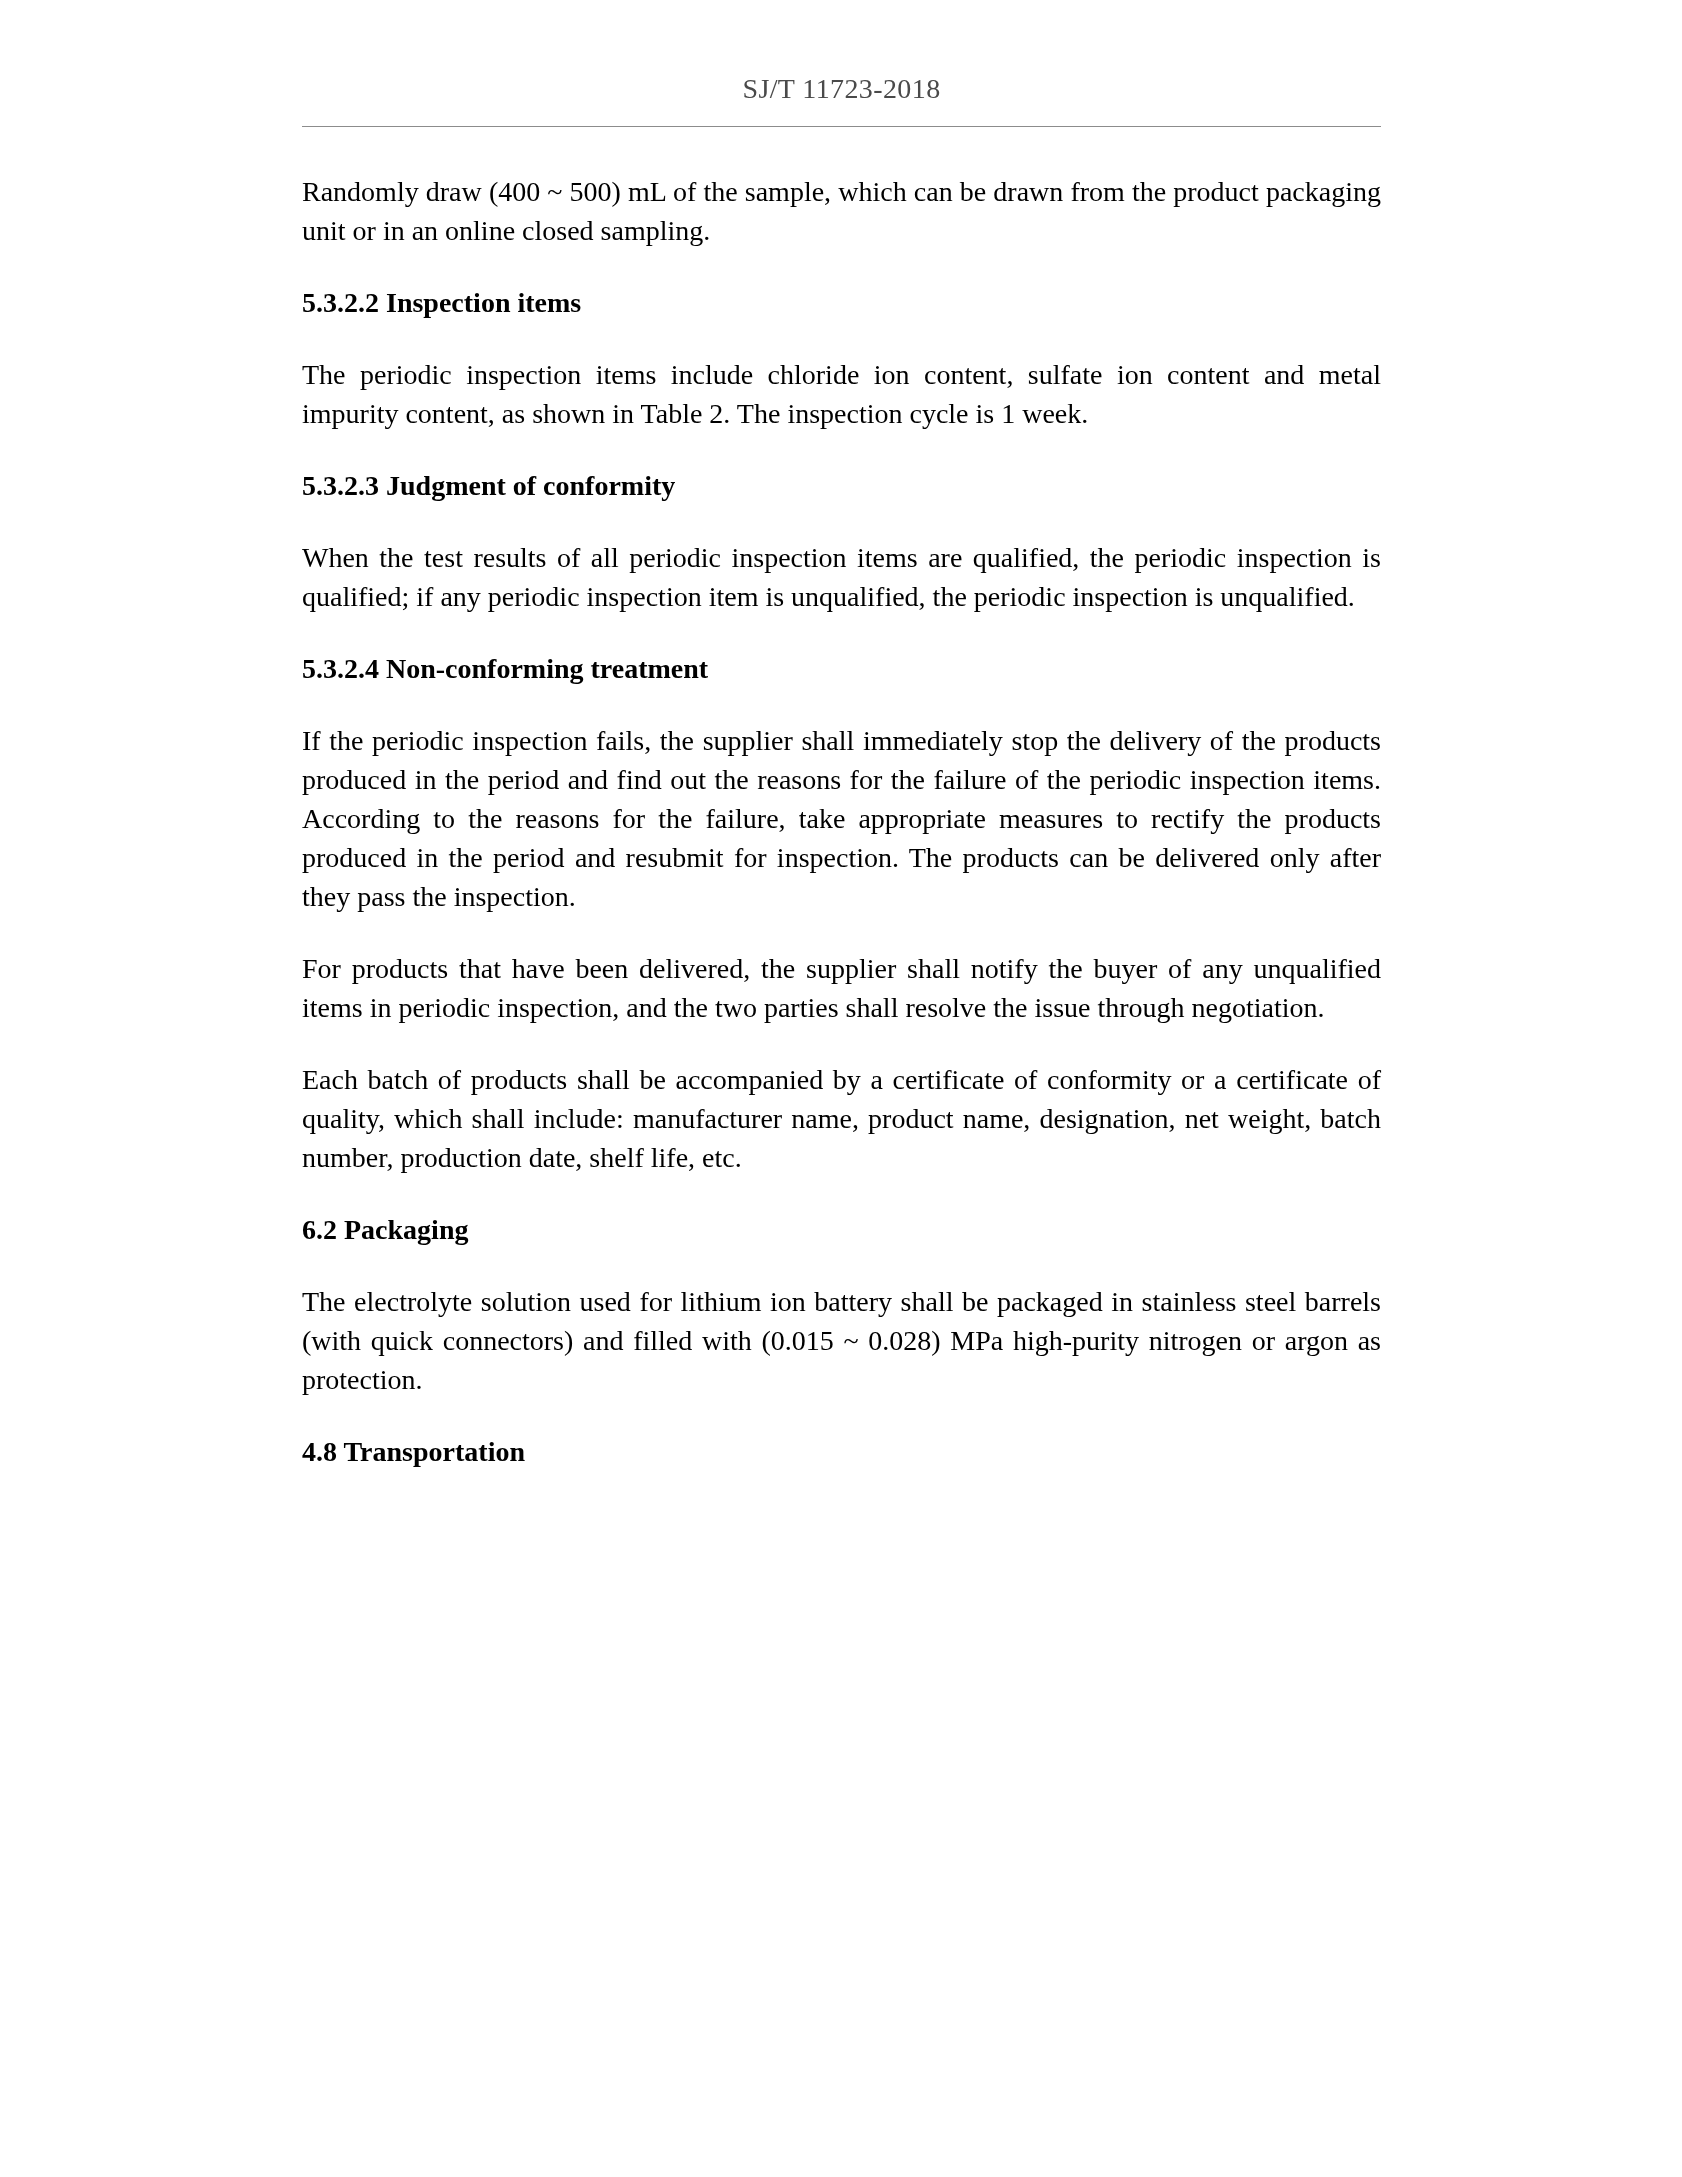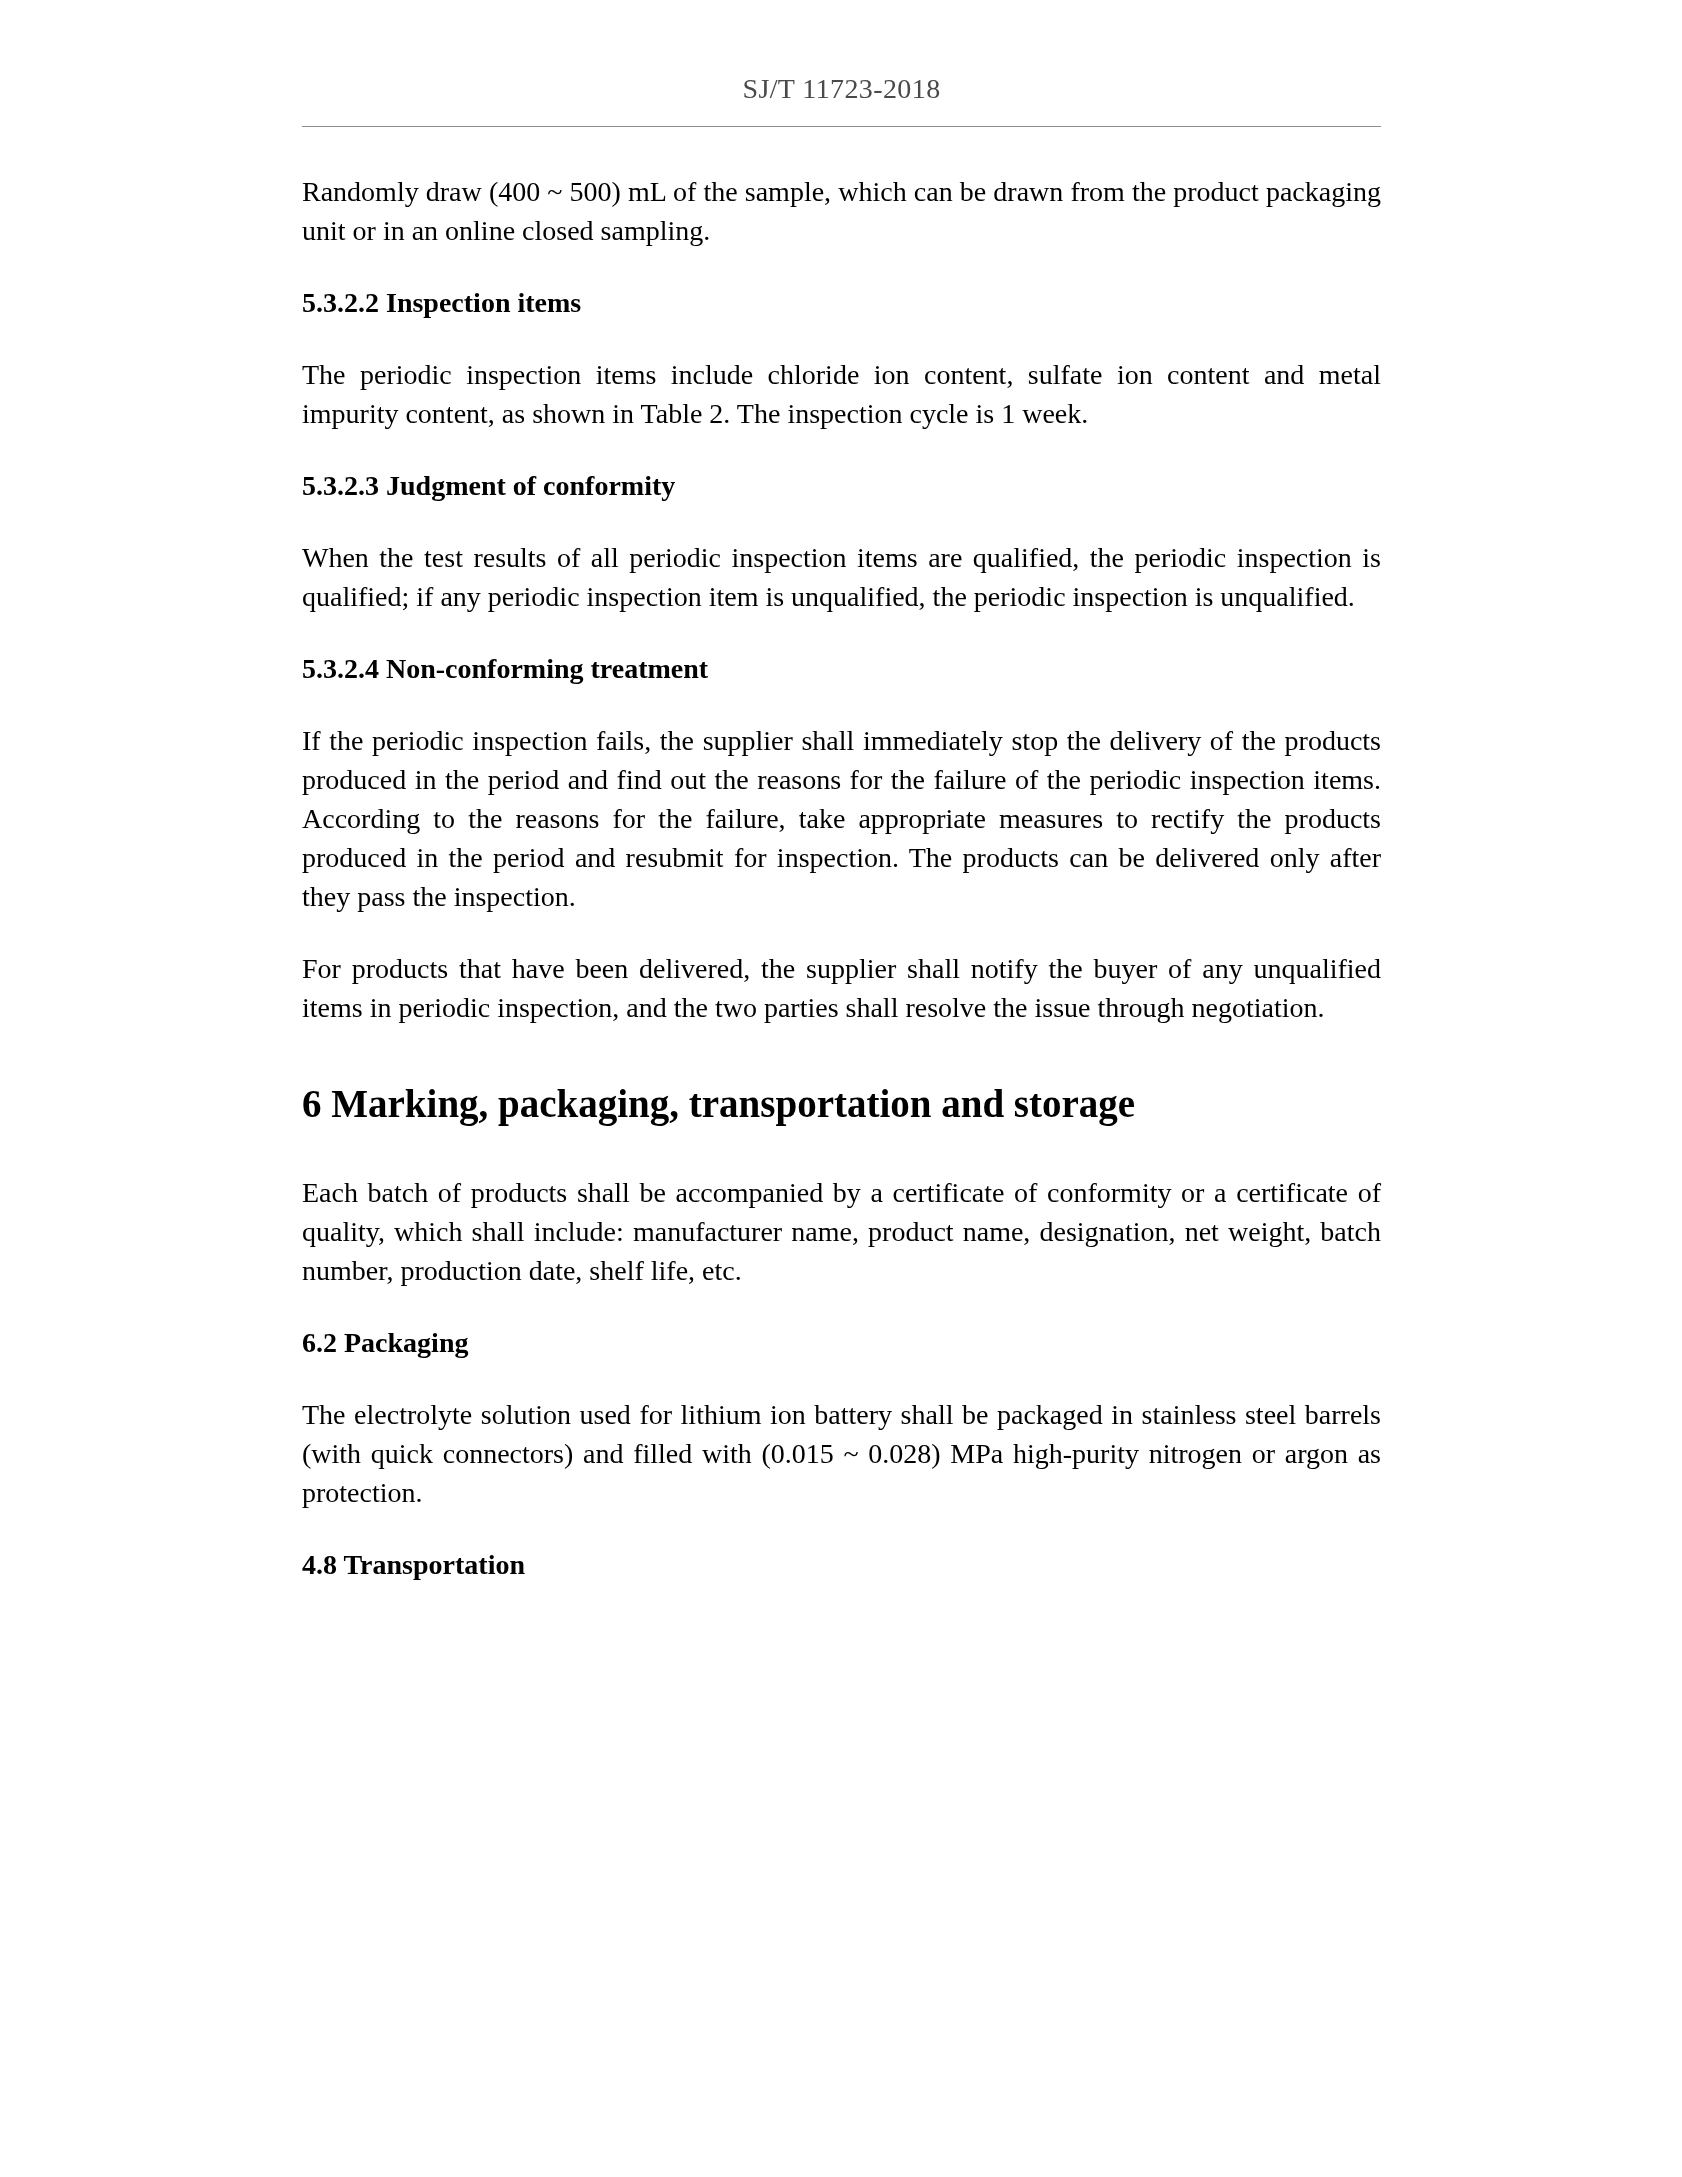--- a/index.html
+++ b/index.html
@@ -123,21 +123,20 @@
 
     <main class="doc-body">
       <p class="body-par">Randomly draw (400 ~ 500) mL of the sample, which can be drawn from the product packaging unit or in an online closed sampling.</p>
       <h3 class="sub-heading">5.3.2.2 Inspection items</h3>
       <p class="body-par">The periodic inspection items include chloride ion content, sulfate ion content and metal impurity content, as shown in Table 2. The inspection cycle is 1 week.</p>
       <h3 class="sub-heading">5.3.2.3 Judgment of conformity</h3>
       <p class="body-par">When the test results of all periodic inspection items are qualified, the periodic inspection is qualified; if any periodic inspection item is unqualified, the periodic inspection is unqualified.</p>
       <h3 class="sub-heading">5.3.2.4 Non-conforming treatment</h3>
       <p class="body-par">If the periodic inspection fails, the supplier shall immediately stop the delivery of the products produced in the period and find out the reasons for the failure of the periodic inspection items. According to the reasons for the failure, take appropriate measures to rectify the products produced in the period and resubmit for inspection. The products can be delivered only after they pass the inspection.</p>
       <p class="body-par">For products that have been delivered, the supplier shall notify the buyer of any unqualified items in periodic inspection, and the two parties shall resolve the issue through negotiation.</p>
-      <h1 class="chapter-heading">6 Marking, packaging, transportation and storage</h1>
       <p class="body-par">Each batch of products shall be accompanied by a certificate of conformity or a certificate of quality, which shall include: manufacturer name, product name, designation, net weight, batch number, production date, shelf life, etc.</p>
       <h3 class="sub-heading">6.2 Packaging</h3>
       <p class="body-par">The electrolyte solution used for lithium ion battery shall be packaged in stainless steel barrels (with quick connectors) and filled with (0.015 ~ 0.028) MPa high-purity nitrogen or argon as protection.</p>
       <h3 class="sub-heading">4.8 Transportation</h3>
     </main>
   </div>
 
   <footer class="doc-footer">
     <hr class="footer-rule">
     <div class="footer-line">

